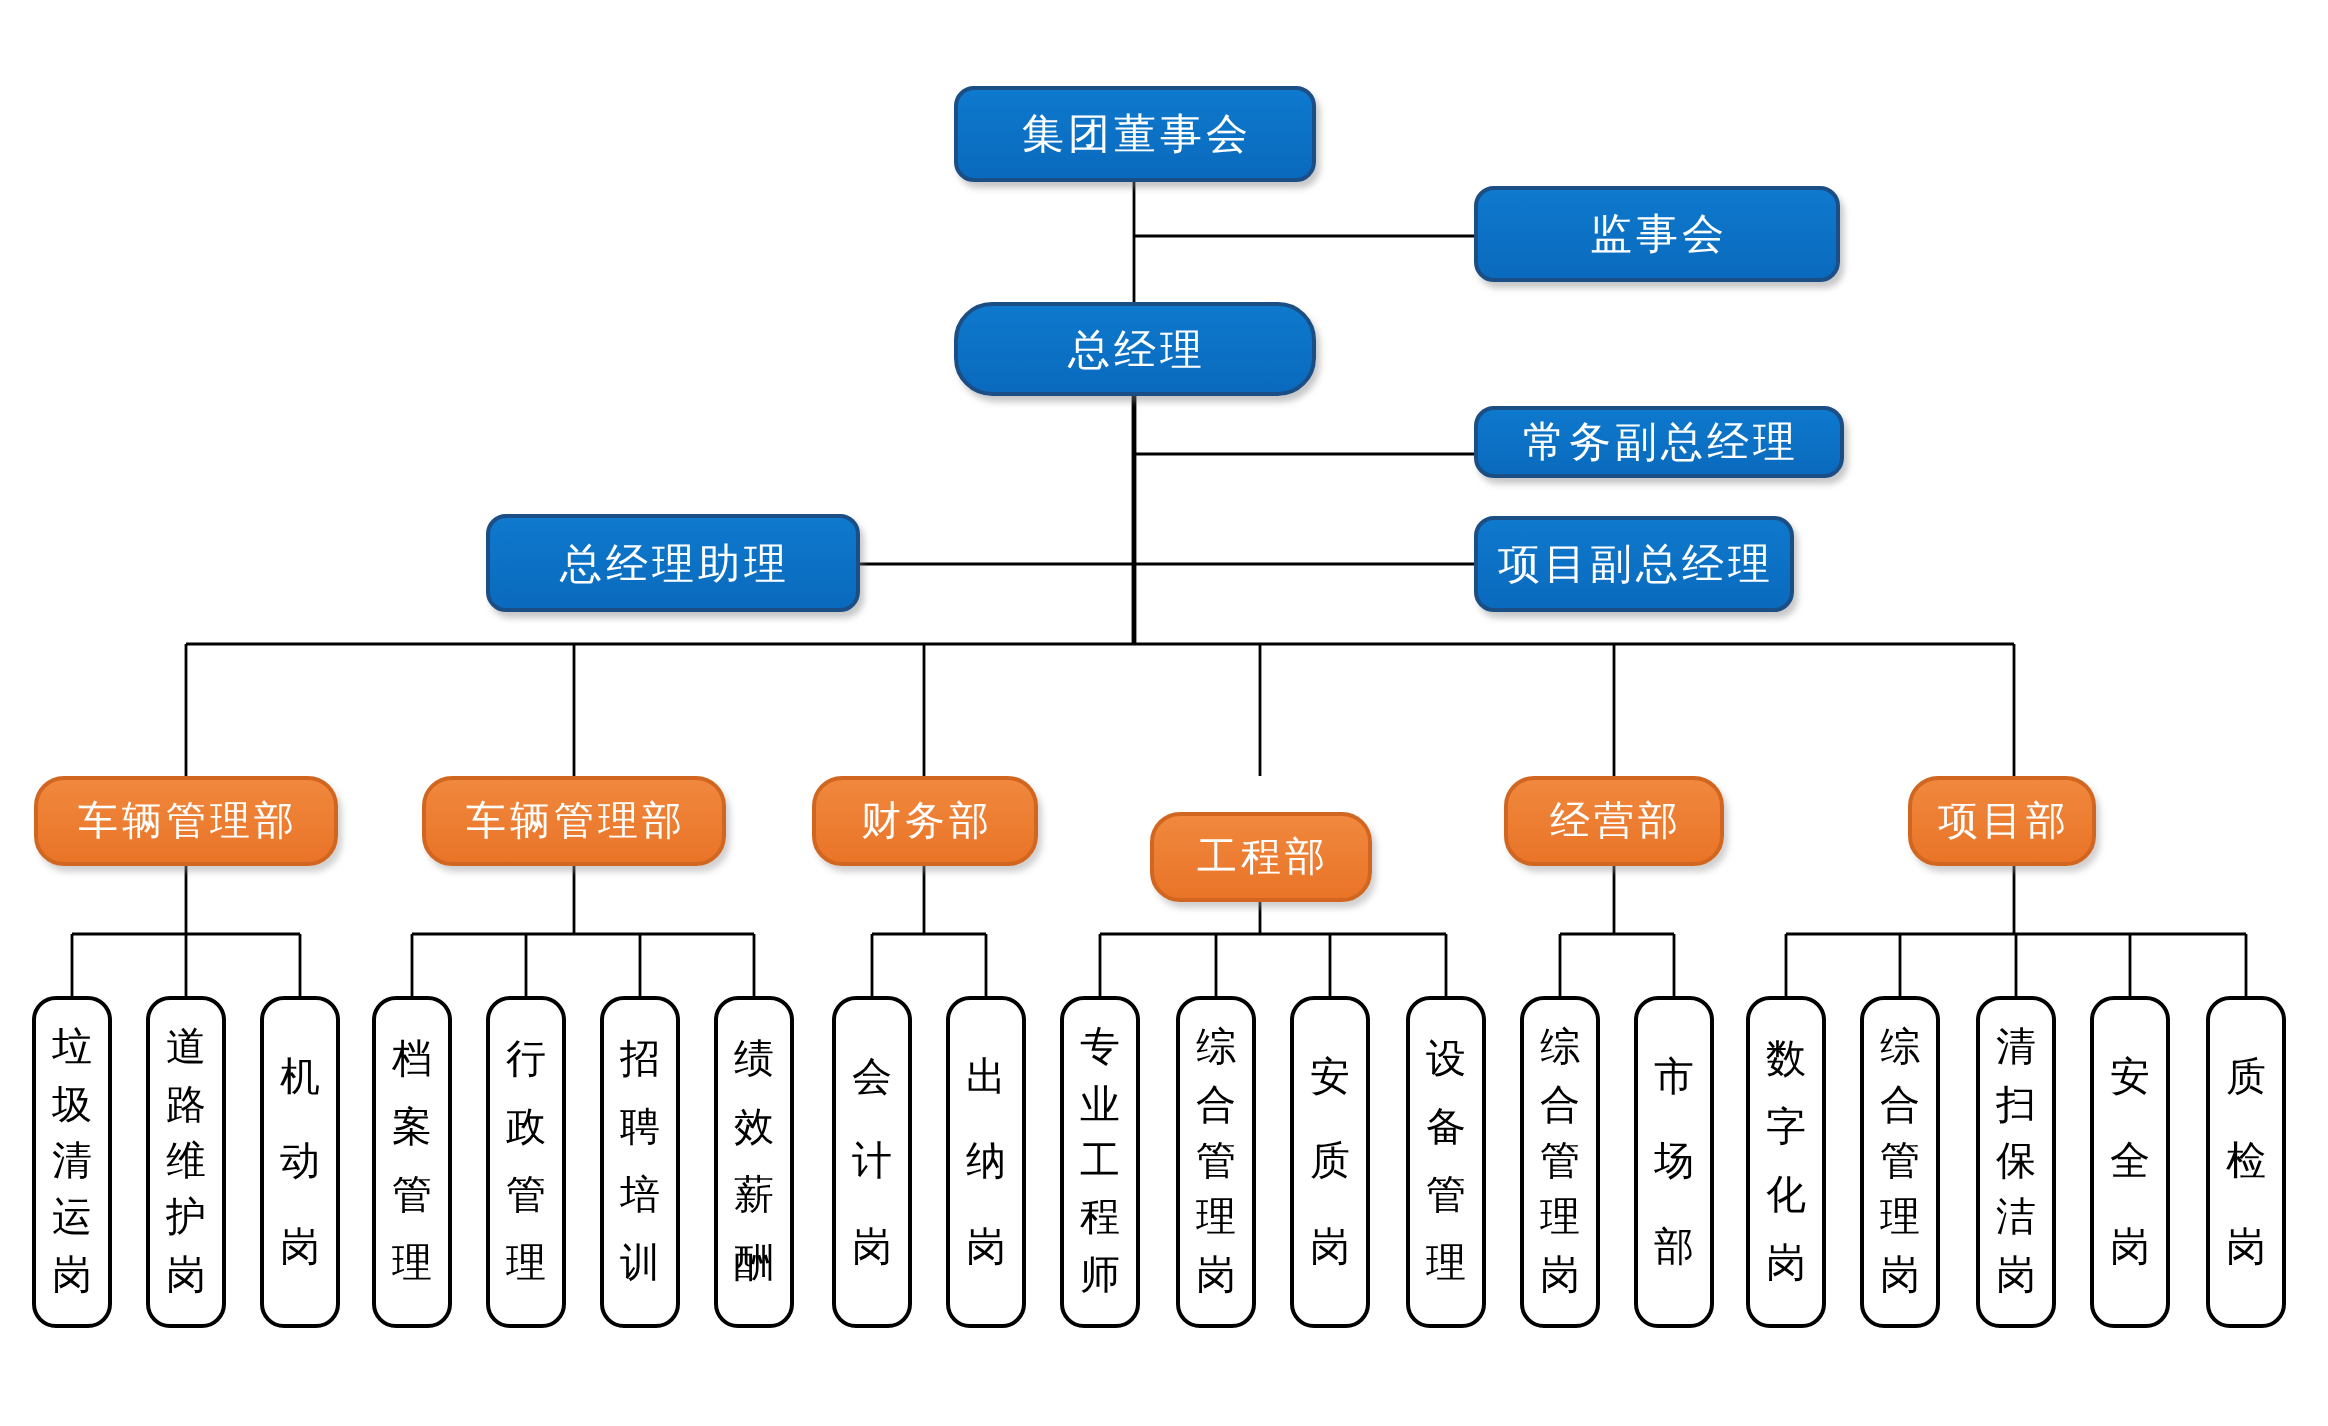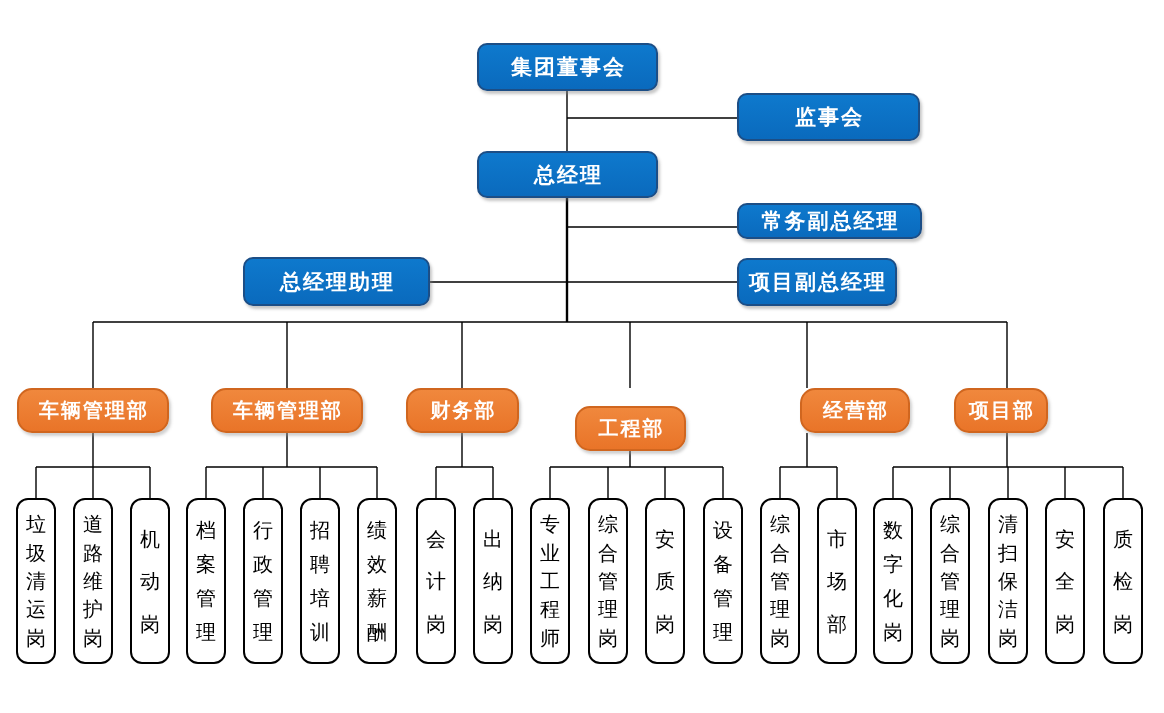--- a/index.html
+++ b/index.html
@@ -4,21 +4,21 @@
 <style>
   html,body { margin:0; padding:0; background:#ffffff; }
   .canvas {
     position:relative; width:1164px; height:713px; background:#ffffff;
     font-family:"Liberation Sans", sans-serif; overflow:hidden;
   }
   .connectors { position:absolute; left:0; top:0; width:1164px; height:713px; pointer-events:none; }
   .box {
     position:absolute; box-sizing:border-box; display:flex;
     align-items:center; justify-content:center;
-    color:#ffffff; font-weight:bold; text-align:center;
+    color:#ffffff; font-weight:normal; text-align:center;
     letter-spacing:2px; text-indent:2px; white-space:nowrap;
   }
   .bbox {
     background:linear-gradient(180deg,#0e79cd 0%,#0a6abd 100%);
     border:2px solid #1c4e86; border-radius:10px; font-size:21px;
     box-shadow:2px 3px 3px rgba(130,130,130,0.45);
   }
   .dbox {
     background:linear-gradient(180deg,#f0883d 0%,#e97428 100%);
     border:2px solid #d0661f; border-radius:15px; font-size:20px;
@@ -91,30 +91,30 @@
       <line x1="893" y1="467" x2="893" y2="498"></line>
       <line x1="950" y1="467" x2="950" y2="498"></line>
       <line x1="1065" y1="467" x2="1065" y2="498"></line>
       <line x1="1123" y1="467" x2="1123" y2="498"></line>
       <line x1="1008" y1="467" x2="1008" y2="498"></line>
     </g>
   </svg>
 
   <div class="box bbox" style="left:477px; top:43px;  width:181px; height:48px;">集团董事会</div>
   <div class="box bbox" style="left:737px; top:93px;  width:183px; height:48px;">监事会</div>
-  <div class="box bbox" style="left:477px; top:151px; width:181px; height:47px;">总经理</div>
+  <div class="box bbox" style="left:477px; top:151px; width:181px; height:47px;border-radius:19px;">总经理</div>
   <div class="box bbox" style="left:737px; top:203px; width:185px; height:36px;">常务副总经理</div>
   <div class="box bbox" style="left:243px; top:257px; width:187px; height:49px;">总经理助理</div>
   <div class="box bbox" style="left:737px; top:258px; width:160px; height:48px;">项目副总经理</div>
 
   <div class="box dbox" style="left:17px;  top:388px; width:152px; height:45px;">车辆管理部</div>
   <div class="box dbox" style="left:211px; top:388px; width:152px; height:45px;">车辆管理部</div>
   <div class="box dbox" style="left:406px; top:388px; width:113px; height:45px;">财务部</div>
   <div class="box dbox" style="left:575px; top:388px; width:111px; height:45px;margin-top:18px;">工程部</div>
-  <div class="box dbox" style="left:752px; top:388px; width:110px; height:45px;margin-left:48px;">经营部</div>
+  <div class="box dbox" style="left:752px; top:388px; width:110px; height:45px;">经营部</div>
   <div class="box dbox" style="left:954px; top:388px; width:94px; height:45px;">项目部</div>
 
   <div class="leaf" style="left:16px;">
       <span>垃</span>
       <span>圾</span>
       <span>清</span>
       <span>运</span>
       <span>岗</span>
     </div>
   <div class="leaf" style="left:73px;">

